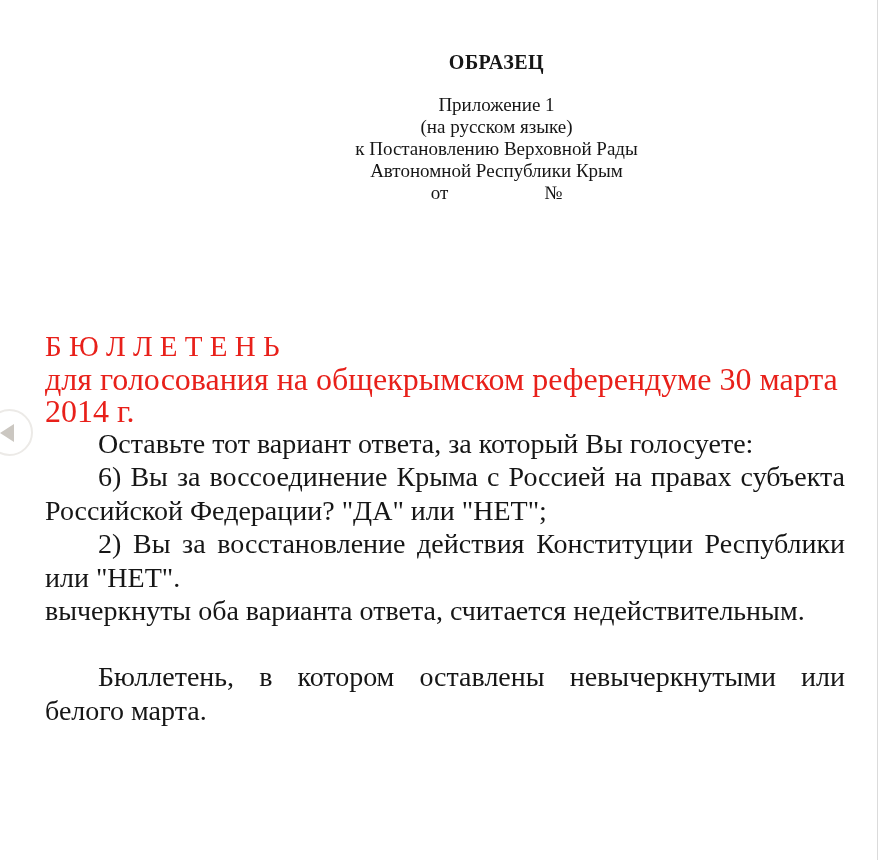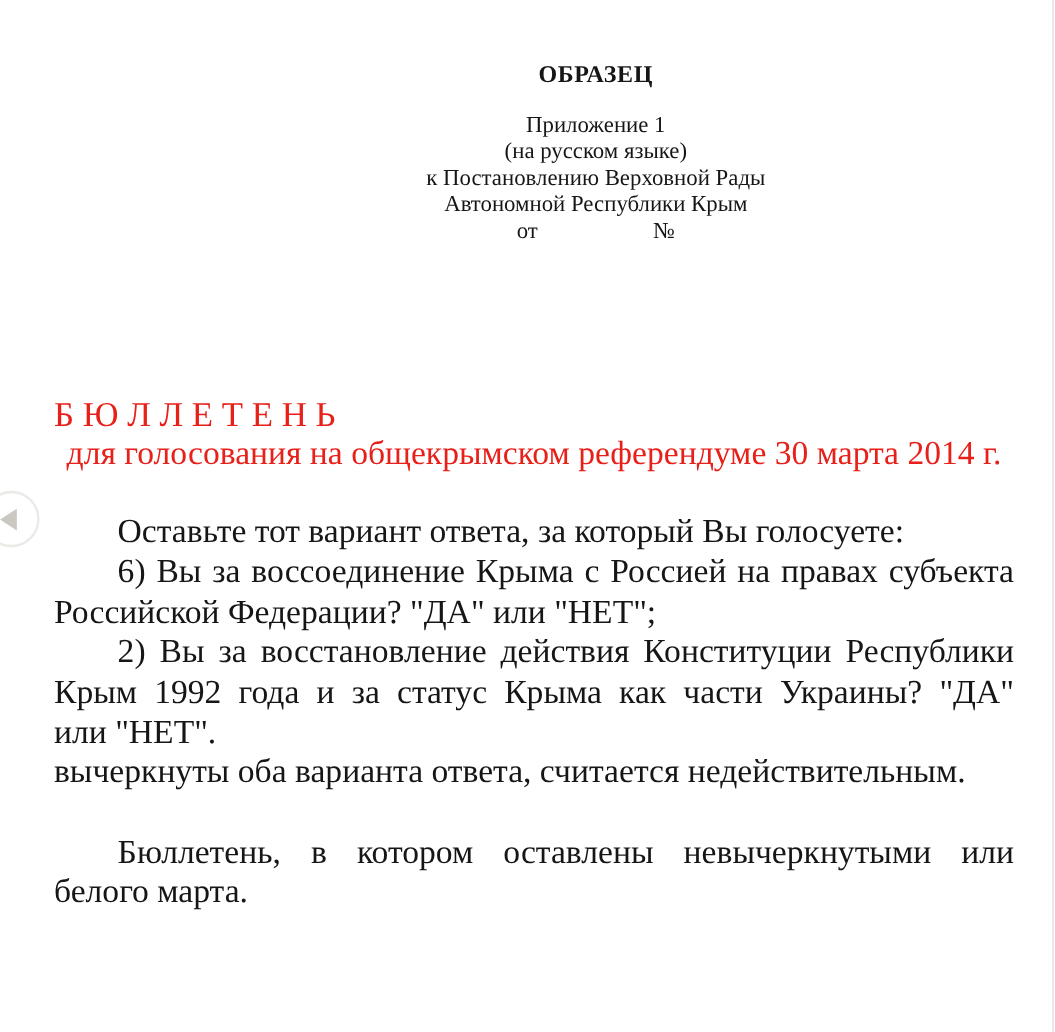--- a/index.html
+++ b/index.html
@@ -40,22 +40,21 @@
   .ballot-title {
     position: absolute; top: 329px; left: 45px;
     width: 800px;
     font-size: 29px; line-height: 34px;
     font-weight: normal;
     margin: 0;
   }
   .ballot-subtitle {
     position: absolute; top: 363px; left: 45px;
     width: 800px;
-    text-align: center;
-    font-size: 28px; line-height: 32px;
+    font-size: 32px; line-height: 32px;
   }
 
   
   .body-block {
     position: absolute; top: 427px; left: 45px;
     width: 800px;
     font-size: 28px; line-height: 33.4px;
   }
   .bline { text-align: justify; }
   .bline.just { text-align-last: justify; }
@@ -105,18 +104,17 @@
 </div>
 
 <h1 class="ballot-title" style="color: rgb(232, 32, 26);">Б Ю Л Л Е Т Е Н Ь</h1>
 <div class="ballot-subtitle" style="color: rgb(232, 32, 26);">для голосования на общекрымском референдуме 30 марта 2014 г.</div>
 
 <div class="body-block">
   <div class="bline indent">Оставьте тот вариант ответа, за который Вы голосуете:</div>
   <div class="bline indent just">6) Вы за воссоединение Крыма с Россией на правах субъекта</div>
   <div class="bline">Российской Федерации? "ДА" или "НЕТ";</div>
   <div class="bline indent just">2) Вы за восстановление действия Конституции Республики</div>
-  <div class="bline just">Крым 1992 года и за статус Крыма как части Украины? "ДА"</div>
   <div class="bline">или "НЕТ".</div>
   <div class="bline">вычеркнуты оба варианта ответа, считается недействительным.</div>
   <div class="bline indent just gap">Бюллетень, в котором оставлены невычеркнутыми или</div>
   <div class="bline">белого марта.</div>
 </div>
 
 </body></html>

